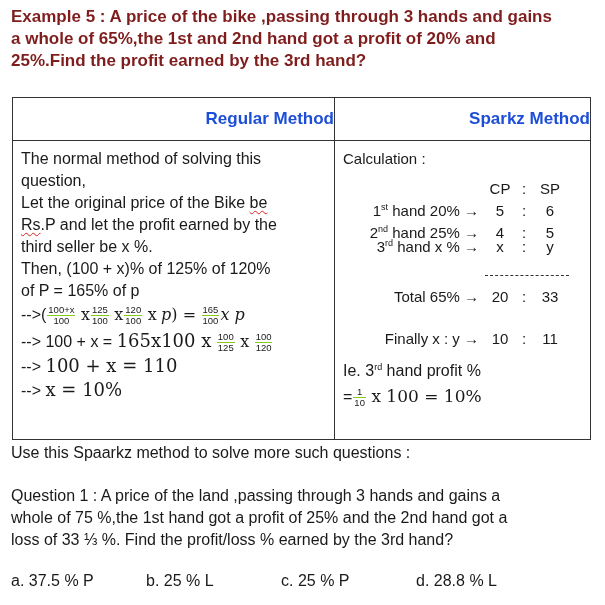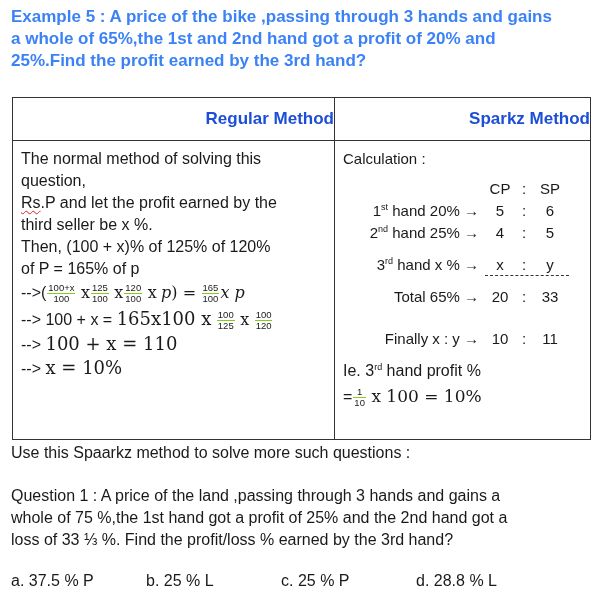--- a/index.html
+++ b/index.html
@@ -2,21 +2,21 @@
 <html><head>
   <meta charset="utf-8">
   <style>
     html, body { margin: 0; padding: 0; background: #ffffff; }
     body {
       width: 605px; height: 605px; position: relative; overflow: hidden;
       font-family: "Liberation Sans", sans-serif; color: #1a1a1a;
     }
     .title {
       position: absolute; left: 11px; top: 6px; width: 590px;
-      font-size: 17px; font-weight: bold; line-height: 22px; color: #3b82f6;
+      font-size: 17px; font-weight: bold; line-height: 22px; color: #7f1d1d;
     }
     .tbl {
       position: absolute; left: 12px; top: 97px; width: 579px; height: 343px;
       border: 1.5px solid #333; box-sizing: border-box;
     }
     .tbl .vdiv { position: absolute; left: 321px; top: 0; bottom: 0; border-left: 1.5px solid #333; }
     .tbl .hdiv { position: absolute; left: 0; right: 0; top: 42px; border-top: 1.5px solid #333; }
     .th {
       position: absolute; top: 0; height: 42px; line-height: 42px;
       text-align: right; font-weight: bold; font-size: 17px; color: #1d4ed8;
@@ -69,20 +69,23 @@
   <div class="vdiv"></div>
   <div class="hdiv"></div>
   <div class="th left">Regular Method</div>
   <div class="th right">Sparkz Method</div>
 </div>
 
 <div class="col-left" style="left:21px; top:148px;">
   <div class="line">The normal method of solving this</div>
   <div class="line">question,</div>
   <div class="line">
+    <span id="l2">Let the original price of the Bike <span class="squig">be</span></span>
+  </div>
+  <div class="line">
     <span id="l3"><span class="squig">Rs</span>.P and let the profit earned by the</span>
   </div>
   <div class="line">third seller be x %.</div>
   <div class="line">Then, (100 + x)% of 125% of 120%</div>
   <div class="line">of P = 165% of p</div>
 
   <div class="line" style="height:26px; line-height:26px;">
     <span>--&gt;</span><span>(</span><span class="frac"><span class="num">100+x</span><span class="den">100</span></span>
     <span class="math">x</span><span class="frac"><span class="num">125</span><span class="den">100</span></span>
     <span class="math">x</span><span class="frac"><span class="num">120</span><span class="den">100</span></span>
@@ -123,21 +126,21 @@
     <span class="cp">5</span>
     <span class="colon">:</span>
     <span class="sp">6</span>
   </div>
   <div class="grid-row" style="top:76px;">
     <span class="lbl"><span>2</span><sup>nd</sup><span> hand 25% →</span></span>
     <span class="cp">4</span>
     <span class="colon">:</span>
     <span class="sp">5</span>
   </div>
-  <div class="grid-row" style="top:108px;text-decoration:underline;">
+  <div class="grid-row" style="top:90px;text-decoration:underline;">
     <span class="lbl"><span>3</span><sup>rd</sup><span> hand  x % →</span></span>
     <span class="cp">x</span>
     <span class="colon">:</span>
     <span class="sp">y</span>
   </div>
 
   <div class="dashes" style="top:127px;"></div>
 
   <div class="grid-row" style="top:140px;text-decoration:underline;">
     <span class="lbl">Total 65% →</span>

